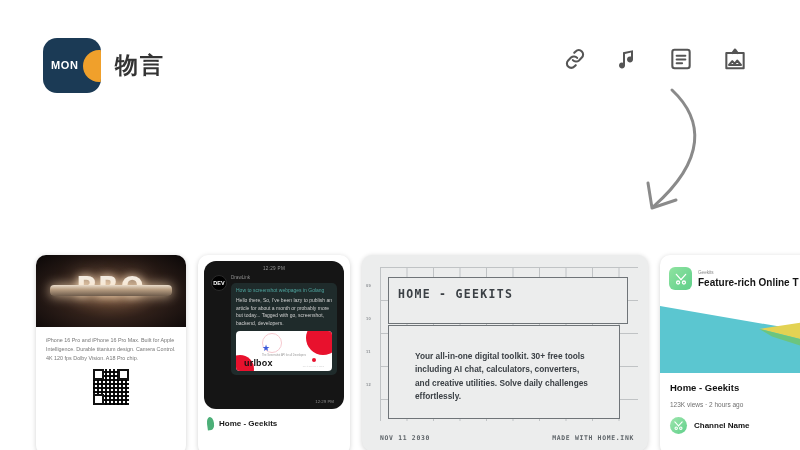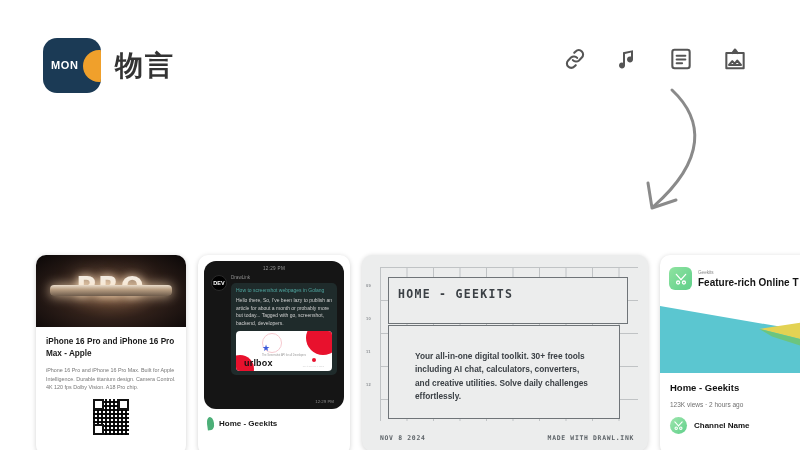--- a/index.html
+++ b/index.html
@@ -20,21 +20,21 @@
   }
   .logo-mark .moon{
     position:absolute;right:-14px;top:12px;width:32px;height:32px;
     border-radius:50%;background:#f0a02b;
   }
   .logo-mark .mon{
     position:absolute;left:8px;top:21px;color:#ffffff;
     font-size:11px;font-weight:bold;letter-spacing:.6px;
   }
   .brand-name{
-    font-size:28px;font-weight:bold;color:#333333;letter-spacing:2px;
+    font-size:23px;font-weight:bold;color:#333333;letter-spacing:2px;
     font-family:"DejaVu Sans",sans-serif;
   }
 
   .top-icons{position:absolute;right:52px;top:46px;display:flex;gap:28px;align-items:center;}
   .top-icons svg{display:block;}
 
   
   .headline{position:absolute;left:34px;top:126px;line-height:1.12;}
   .headline .ln{
     font-size:40px;font-weight:bold;letter-spacing:1px;
@@ -266,21 +266,20 @@
   </div>
 
   <div class="cards">
 
     <div class="card" id="card-link">
       <div class="hero">
         <div class="pro-text">PRO</div>
         <div class="phone"></div>
       </div>
       <div class="body">
-        <div class="lp-title">iPhone 16 Pro and iPhone 16 Pro Max - Apple</div>
         <div class="lp-desc">iPhone 16 Pro and iPhone 16 Pro Max. Built for Apple Intelligence. Durable titanium design. Camera Control. 4K 120 fps Dolby Vision. A18 Pro chip.</div>
         <div class="qr">
             <i></i>
           </div>
       </div>
     </div>
 
     <div class="card" id="card-chat">
       <div class="shot">
         <div class="clock">12:29 PM</div>
@@ -322,22 +321,22 @@
           <div>12</div>
         </div>
         <div class="box box-title">
           <span>HOME - GEEKITS</span>
         </div>
         <div class="box box-body">
           <p>Your all-in-one digital toolkit. 30+ free tools including AI chat, calculators, converters, and creative utilities. Solve daily challenges effortlessly.</p>
         </div>
       </div>
       <div class="meta">
-        <span>NOV 8 2024</span>
-        <span>MADE WITH DRAWL.INK</span>
+        <span>NOV 11 2030</span>
+        <span>MADE WITH HOME.INK</span>
       </div>
     </div>
 
     <div class="card" id="card-video">
       <div class="vhead">
         <div class="vicon">
           <svg width="14" height="14" viewBox="0 0 24 24" fill="none" stroke="#ffffff" stroke-width="2.2" stroke-linecap="round" stroke-linejoin="round">
             <path d="M4 4l8 9"></path>
               <path d="M20 4l-8 9"></path>
             <circle cx="7" cy="18" r="2.6"></circle>

